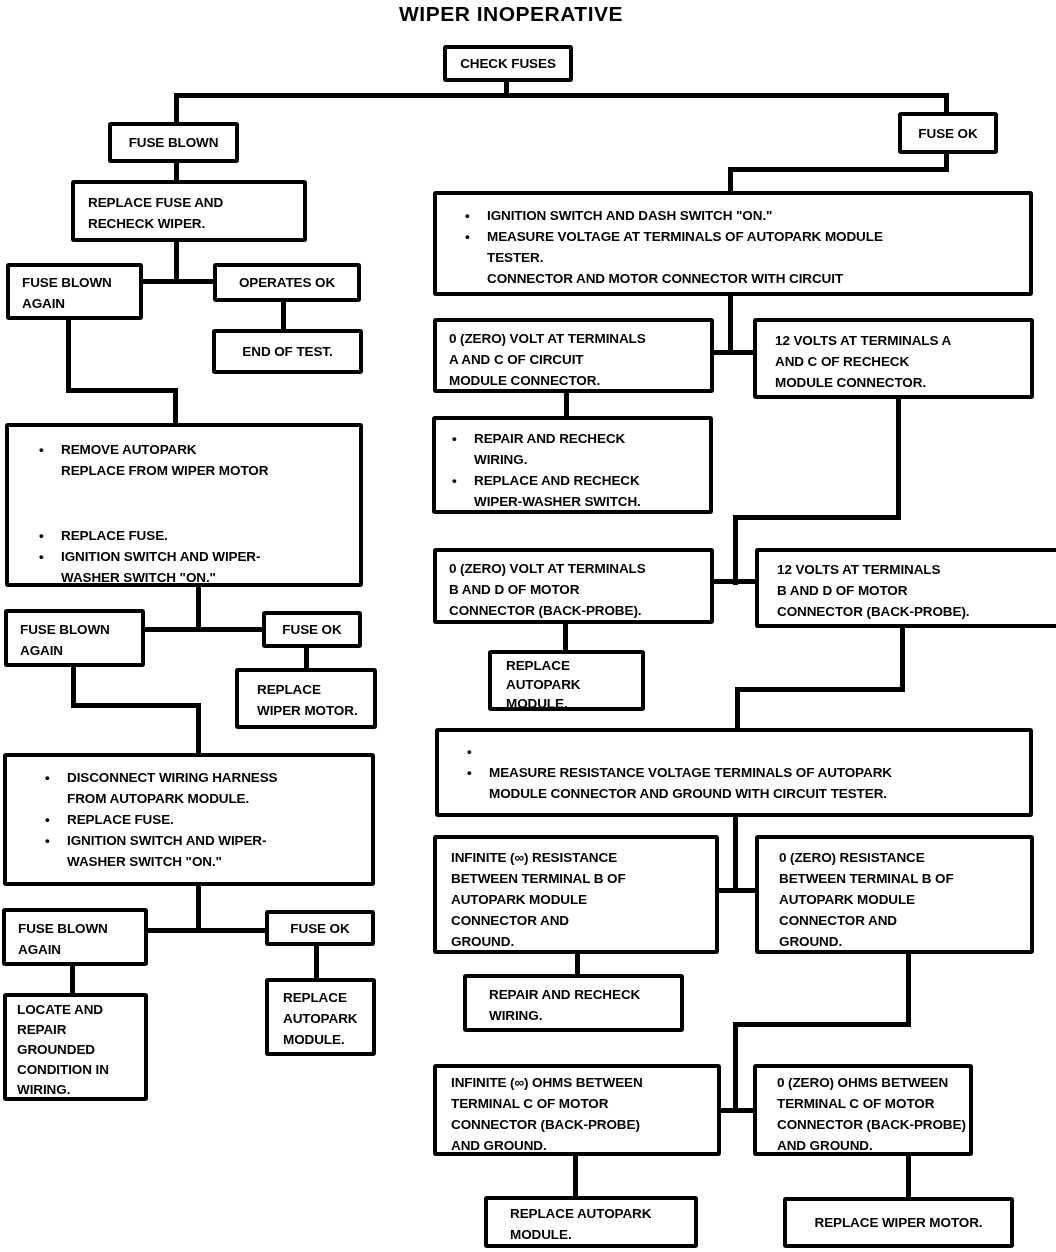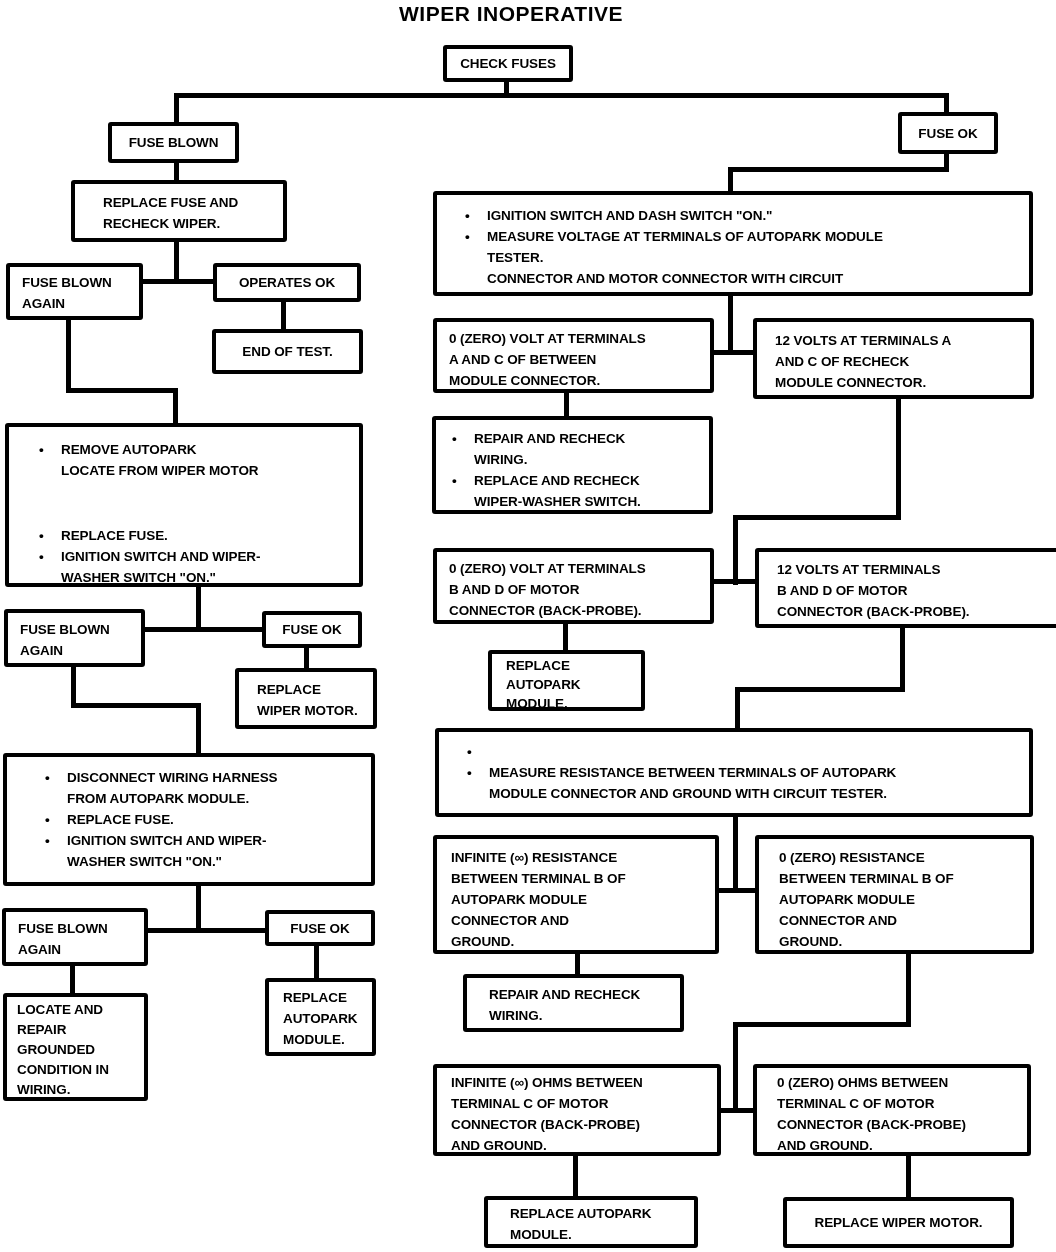--- a/index.html
+++ b/index.html
@@ -75,21 +75,21 @@
   </div>
 
   <div class="bx c" style="left:108px;top:122px;width:131px;height:41px">
     <span class="tl">FUSE BLOWN</span>
   </div>
 
   <div class="bx c" style="left:898px;top:112px;width:100px;height:42px">
     <span class="tl">FUSE OK</span>
   </div>
 
-  <div class="bx" style="left:71px;top:180px;width:216px;height:62px;padding:8px 0 0 28px">
+  <div class="bx" style="left:71px;top:180px;width:236px;height:62px;padding:8px 0 0 13px">
     <div class="tl">REPLACE FUSE AND</div>
     <div class="tl">RECHECK WIPER.</div>
   </div>
 
   <div class="bx" style="left:6px;top:263px;width:137px;height:57px;padding:5px 0 0 12px">
     <div class="tl">FUSE BLOWN</div>
     <div class="tl">AGAIN</div>
   </div>
 
   <div class="bx c" style="left:213px;top:263px;width:148px;height:39px">
@@ -98,21 +98,21 @@
 
   <div class="bx c" style="left:212px;top:329px;width:151px;height:45px">
     <span class="tl">END OF TEST.</span>
   </div>
 
   <div class="bx" style="left:5px;top:423px;width:358px;height:164px;padding:12px 0 0 30px">
     <div class="itm" style="margin-bottom:44px">
       <span class="bul">•</span>
       <div>
         <div class="tl">REMOVE AUTOPARK</div>
-        <div class="tl">LOCATE FROM WIPER MOTOR</div>
+        <div class="tl">REPLACE FROM WIPER MOTOR</div>
       </div>
     </div>
     <div class="itm">
       <span class="bul">•</span>
       <div>
         <div class="tl">REPLACE FUSE.</div>
       </div>
     </div>
     <div class="itm">
       <span class="bul">•</span>
@@ -195,21 +195,21 @@
       <div>
         <div class="tl">MEASURE VOLTAGE AT TERMINALS OF AUTOPARK MODULE</div>
         <div class="tl">TESTER.</div>
         <div class="tl">CONNECTOR AND MOTOR CONNECTOR WITH CIRCUIT</div>
       </div>
     </div>
   </div>
 
   <div class="bx" style="left:433px;top:318px;width:281px;height:75px;padding:6px 0 0 12px">
     <div class="tl">0 (ZERO) VOLT AT TERMINALS</div>
-    <div class="tl">A AND C OF BETWEEN</div>
+    <div class="tl">A AND C OF CIRCUIT</div>
     <div class="tl">MODULE CONNECTOR.</div>
   </div>
 
   <div class="bx" style="left:753px;top:318px;width:281px;height:81px;padding:8px 0 0 18px">
     <div class="tl">12 VOLTS AT TERMINALS A</div>
     <div class="tl">AND C OF RECHECK</div>
     <div class="tl">MODULE CONNECTOR.</div>
   </div>
 
   <div class="bx" style="left:432px;top:416px;width:281px;height:98px;padding:8px 0 0 16px">
@@ -247,21 +247,21 @@
     <div class="tl">MODULE.</div>
   </div>
 
   <div class="bx" style="left:435px;top:728px;width:598px;height:89px;padding:9px 0 0 28px">
     <div class="itm">
       <span class="bul">•</span>
     </div>
     <div class="itm">
       <span class="bul">•</span>
       <div>
-        <div class="tl">MEASURE RESISTANCE BETWEEN TERMINALS OF AUTOPARK</div>
+        <div class="tl">MEASURE RESISTANCE VOLTAGE TERMINALS OF AUTOPARK</div>
         <div class="tl">MODULE CONNECTOR AND GROUND WITH CIRCUIT TESTER.</div>
       </div>
     </div>
   </div>
 
   <div class="bx" style="left:433px;top:835px;width:286px;height:119px;padding:8px 0 0 14px">
     <div class="tl">INFINITE (∞) RESISTANCE</div>
     <div class="tl">BETWEEN TERMINAL B OF</div>
     <div class="tl">AUTOPARK MODULE</div>
     <div class="tl">CONNECTOR AND</div>
@@ -281,21 +281,21 @@
     <div class="tl">WIRING.</div>
   </div>
 
   <div class="bx" style="left:433px;top:1064px;width:288px;height:92px;padding:4px 0 0 14px">
     <div class="tl">INFINITE (∞) OHMS BETWEEN</div>
     <div class="tl">TERMINAL C OF MOTOR</div>
     <div class="tl">CONNECTOR (BACK-PROBE)</div>
     <div class="tl">AND GROUND.</div>
   </div>
 
-  <div class="bx" style="left:753px;top:1064px;width:278px;height:92px;padding:4px 0 16px 20px">
+  <div class="bx" style="left:753px;top:1064px;width:220px;height:92px;padding:4px 0 16px 20px">
     <div class="tl">0 (ZERO) OHMS BETWEEN</div>
     <div class="tl">TERMINAL C OF MOTOR</div>
     <div class="tl">CONNECTOR (BACK-PROBE)</div>
     <div class="tl">AND GROUND.</div>
   </div>
 
   <div class="bx" style="left:484px;top:1196px;width:214px;height:52px;padding:3px 0 0 22px">
     <div class="tl">REPLACE AUTOPARK</div>
     <div class="tl">MODULE.</div>
   </div>

